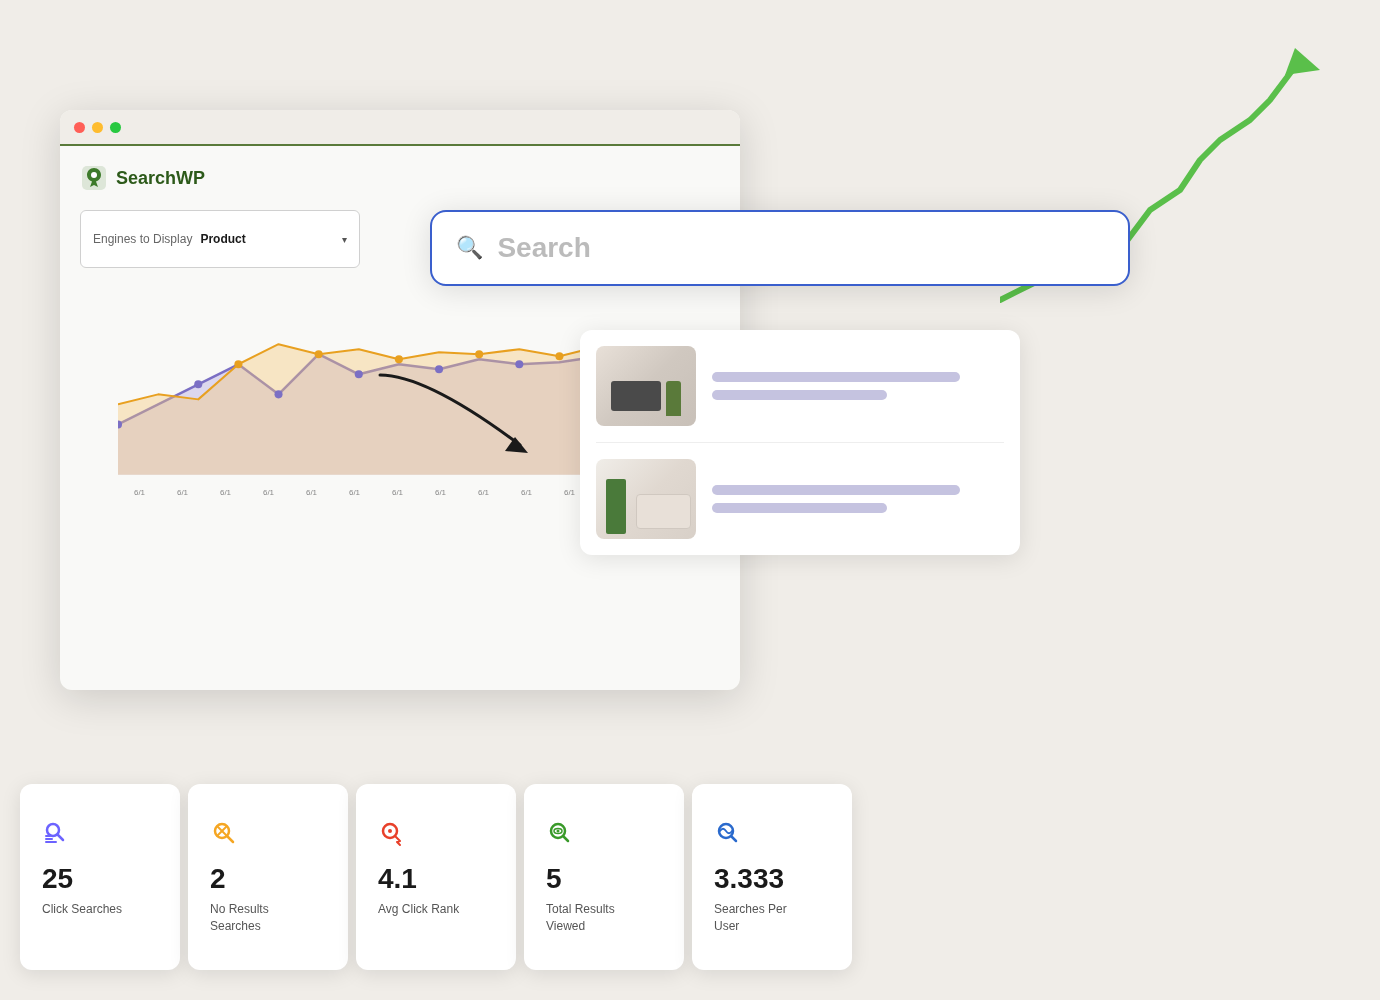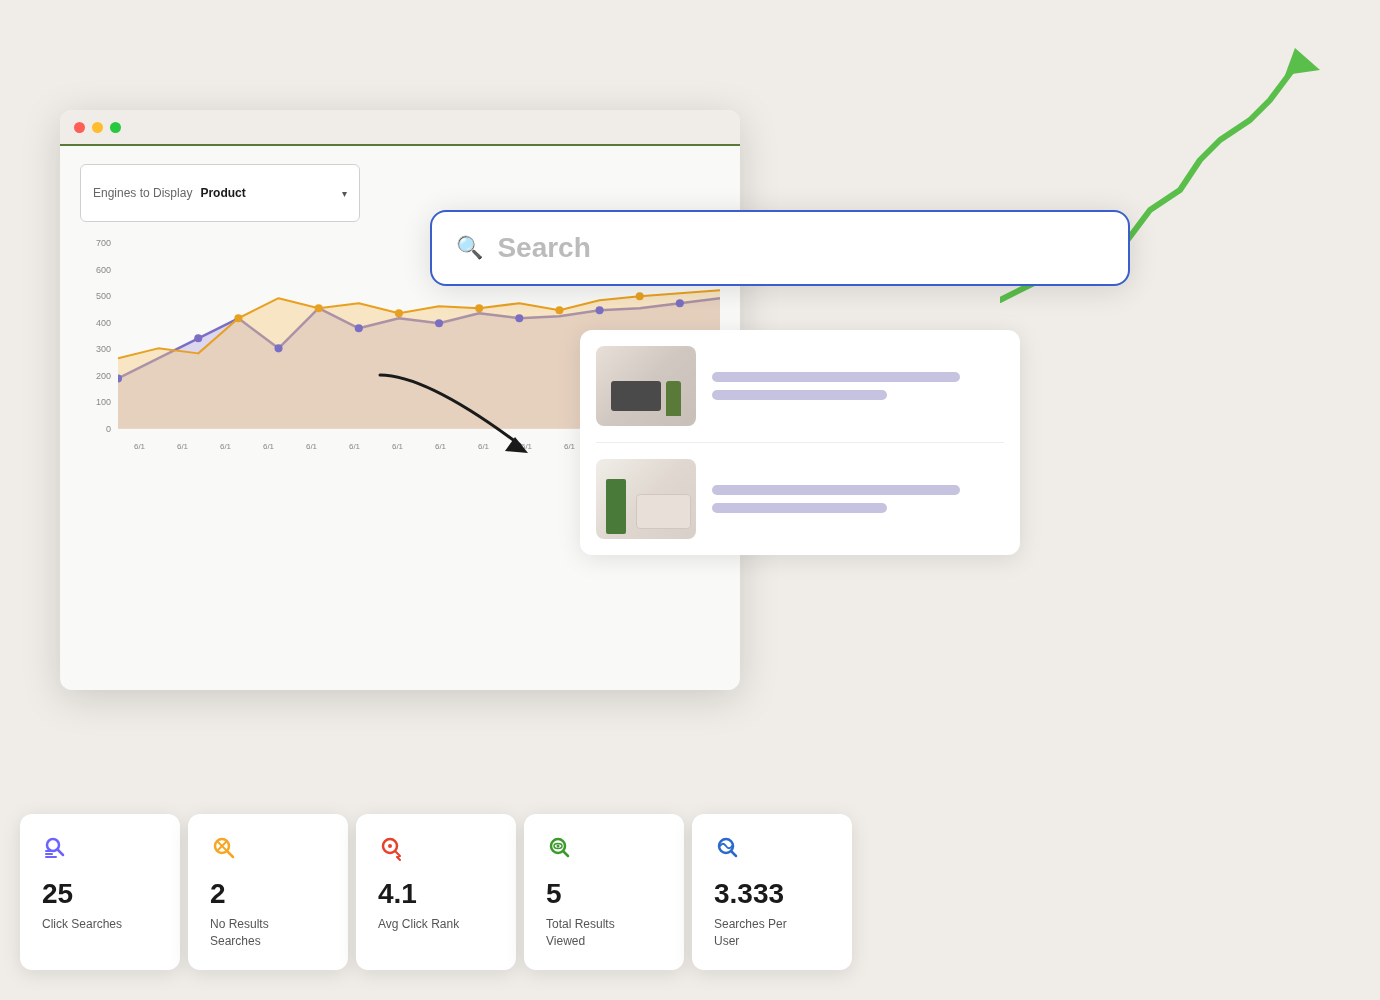--- a/index.html
+++ b/index.html
@@ -280,21 +280,21 @@
       left: 20px;
       display: flex;
       gap: 0;
       z-index: 15;
     }
 
     .stat-card {
       background: white;
       border-radius: 12px;
       box-shadow: 0 4px 20px rgba(0,0,0,0.10);
-      padding: 20px 22px;
+      padding: 35px 22px;
       min-width: 160px;
       display: flex;
       flex-direction: column;
       gap: 8px;
     }
 
     .stat-icon {
       font-size: 24px;
       margin-bottom: 4px;
     }
@@ -376,39 +376,37 @@
 </svg>
 
 <div class="browser-window">
   <div class="browser-titlebar">
     <div class="traffic-light tl-red"></div>
     <div class="traffic-light tl-yellow"></div>
     <div class="traffic-light tl-green"></div>
   </div>
   <div class="browser-content">
 
+    <div class="searchwp-logo">
+      <svg class="logo-icon" viewBox="0 0 28 28" fill="none">
+        <rect x="2" y="2" width="24" height="24" rx="5" fill="#3d7a2a" opacity="0.15"></rect>
+        <path d="M14 4 C10 4 7 7 7 11 C7 14 9 16.5 12 17.5 L10 23 L14 21 L18 23 L16 17.5 C19 16.5 21 14 21 11 C21 7 18 4 14 4Z" fill="#3d7a2a"></path>
+        <circle cx="14" cy="11" r="3" fill="white"></circle>
+      </svg>
+      <span class="logo-text">SearchWP</span>
+    </div>
 
 
     <div class="engines-dropdown">
       <span class="engines-label">Engines to Display</span>
       <span class="engines-value">Product</span>
       <span class="chevron-icon">▾</span>
     </div>
 
     <div class="chart-container">
-      <div class="chart-labels">
-        <span class="chart-label">700</span>
-        <span class="chart-label">600</span>
-        <span class="chart-label">500</span>
-        <span class="chart-label">400</span>
-        <span class="chart-label">300</span>
-        <span class="chart-label">200</span>
-        <span class="chart-label">100</span>
-        <span class="chart-label">0</span>
-      </div>
       <svg class="chart-area" viewBox="0 0 600 190" preserveAspectRatio="none">
 
         <polygon points="0,190 0,140 40,120 80,100 120,80 160,110 200,70 240,90 280,80 320,85 360,75 400,80 440,78 480,72 520,70 560,65 600,60 600,190" fill="#c8c0e8" opacity="0.6"></polygon>
 
         <polyline points="0,140 40,120 80,100 120,80 160,110 200,70 240,90 280,80 320,85 360,75 400,80 440,78 480,72 520,70 560,65 600,60" fill="none" stroke="#7b6fc4" stroke-width="2.5" stroke-linejoin="round"></polyline>
 
         <polygon points="0,190 0,120 40,110 80,115 120,80 160,60 200,70 240,65 280,75 320,68 360,70 400,65 440,72 480,62 520,58 560,55 600,52 600,190" fill="#f5c878" opacity="0.4"></polygon>
 
         <polyline points="0,120 40,110 80,115 120,80 160,60 200,70 240,65 280,75 320,68 360,70 400,65 440,72 480,62 520,58 560,55 600,52" fill="none" stroke="#e8a020" stroke-width="2" stroke-linejoin="round"></polyline>
 

